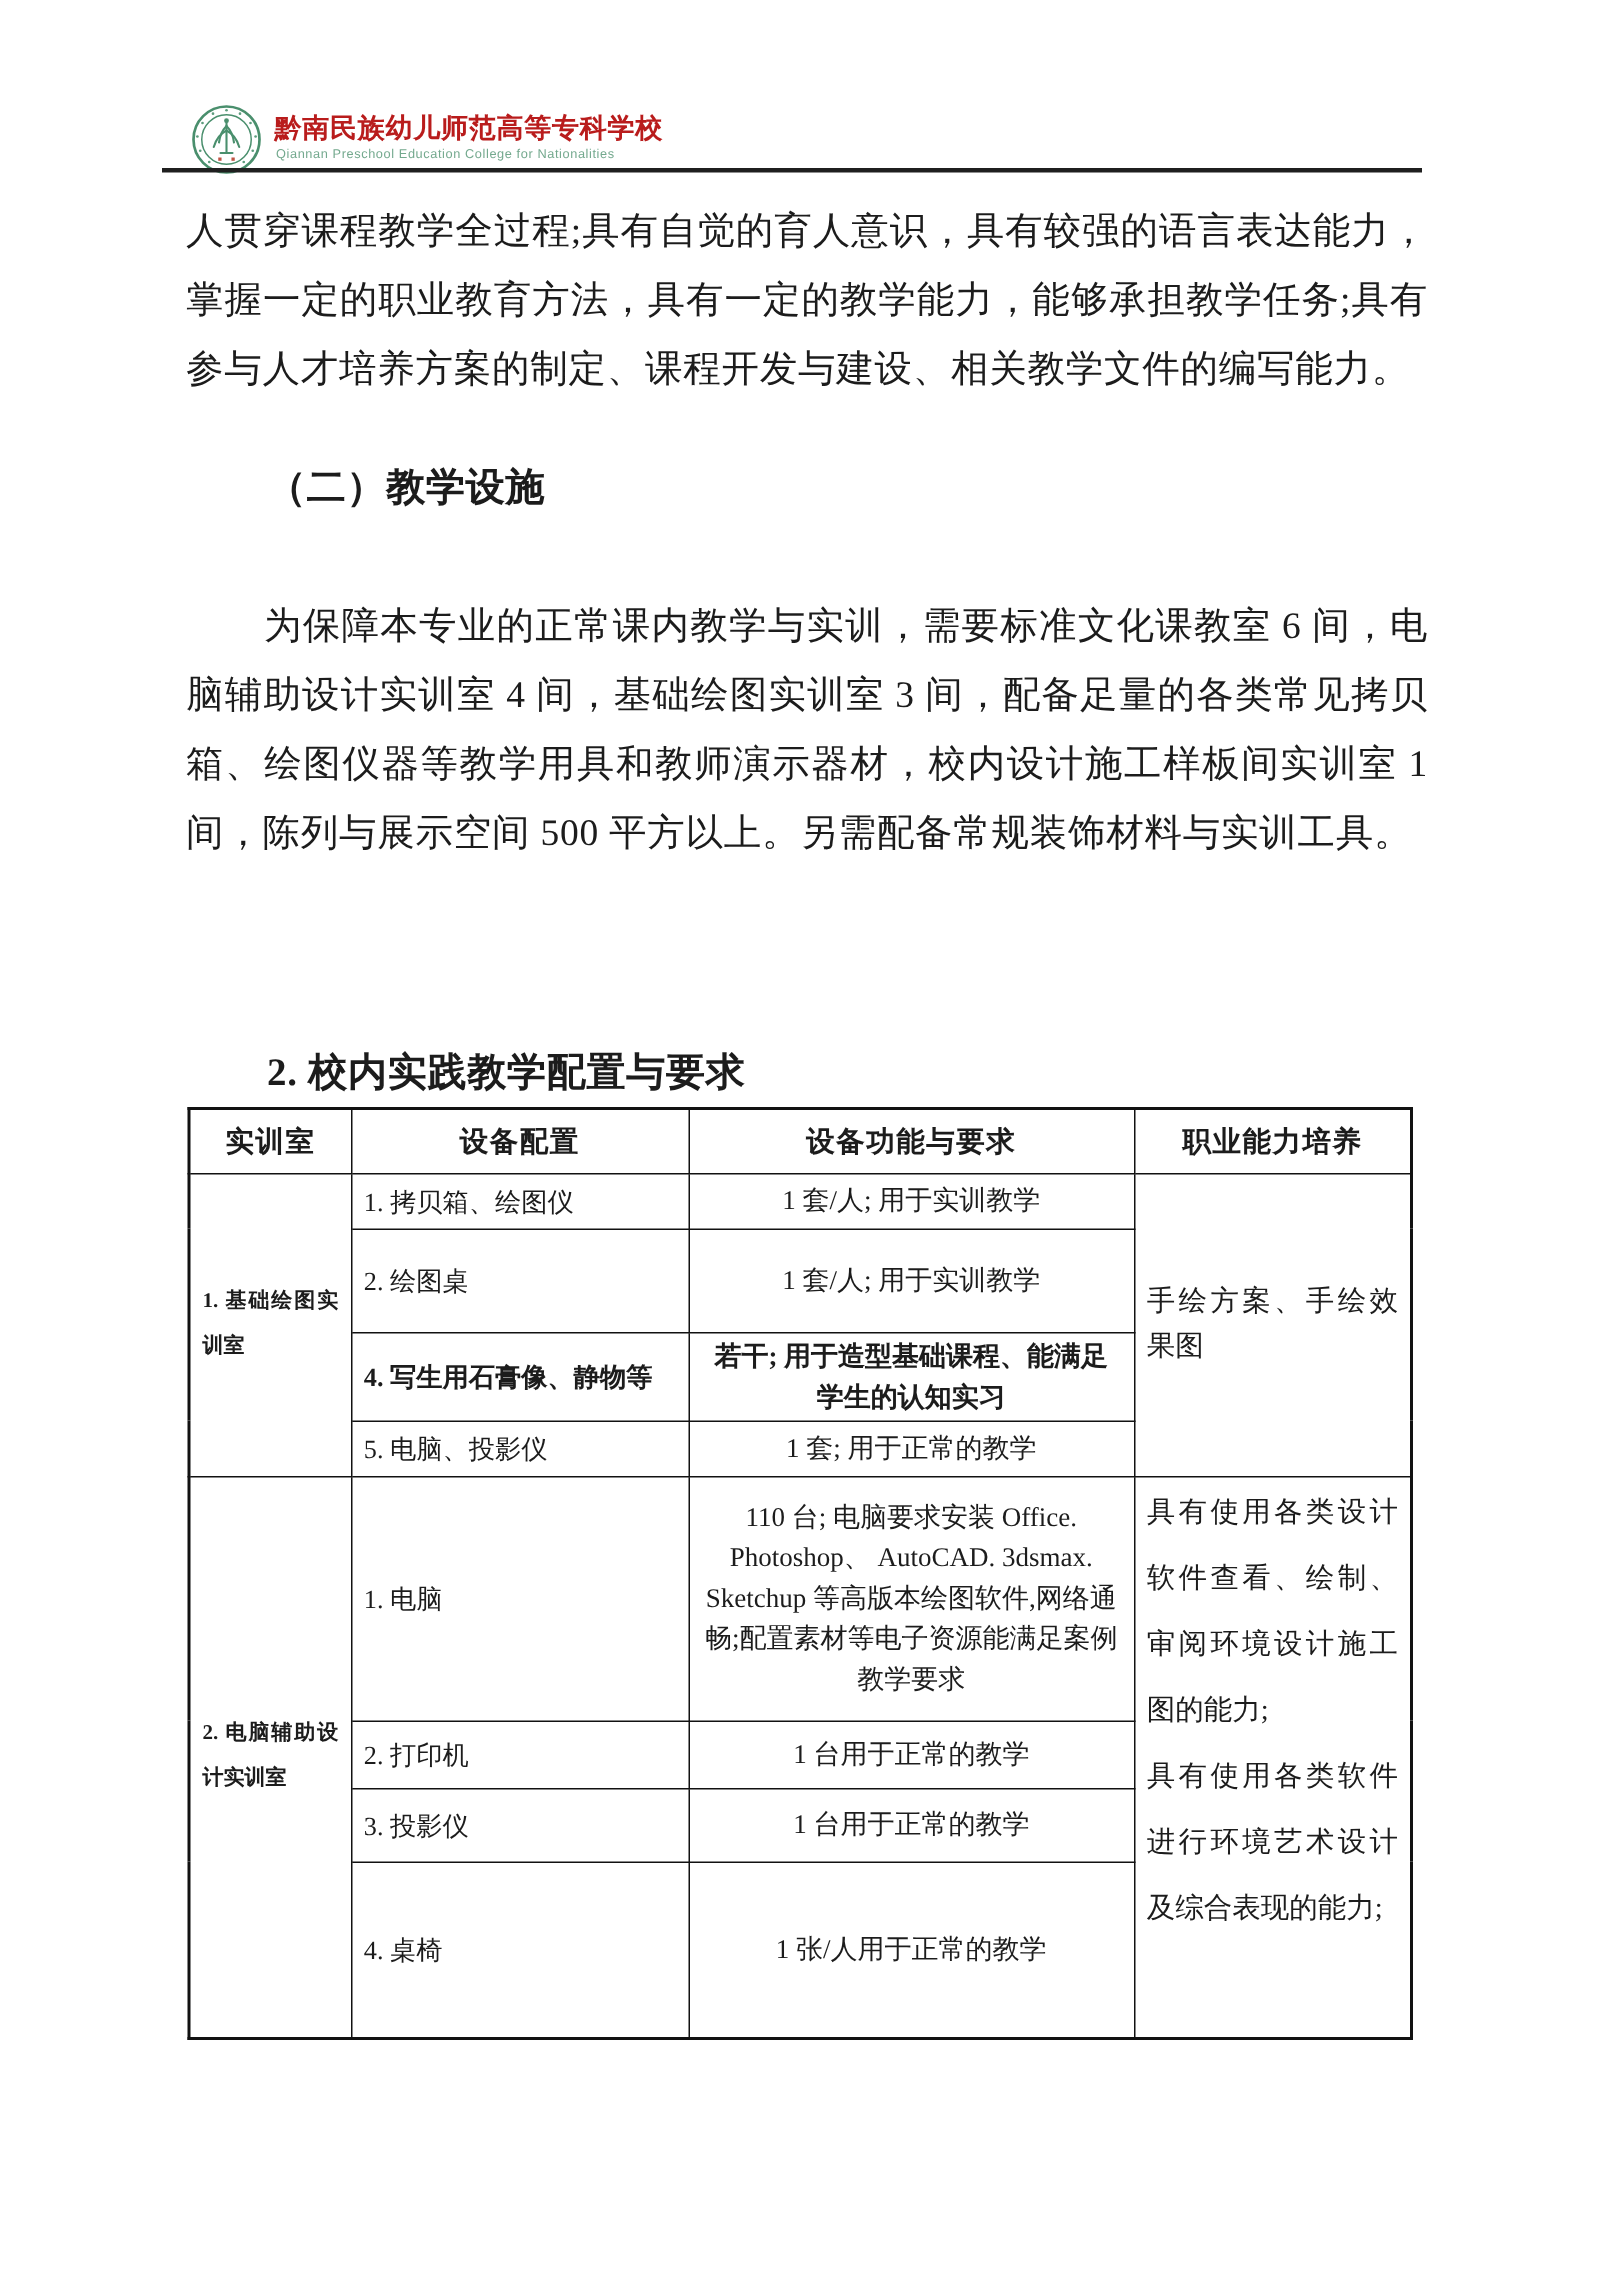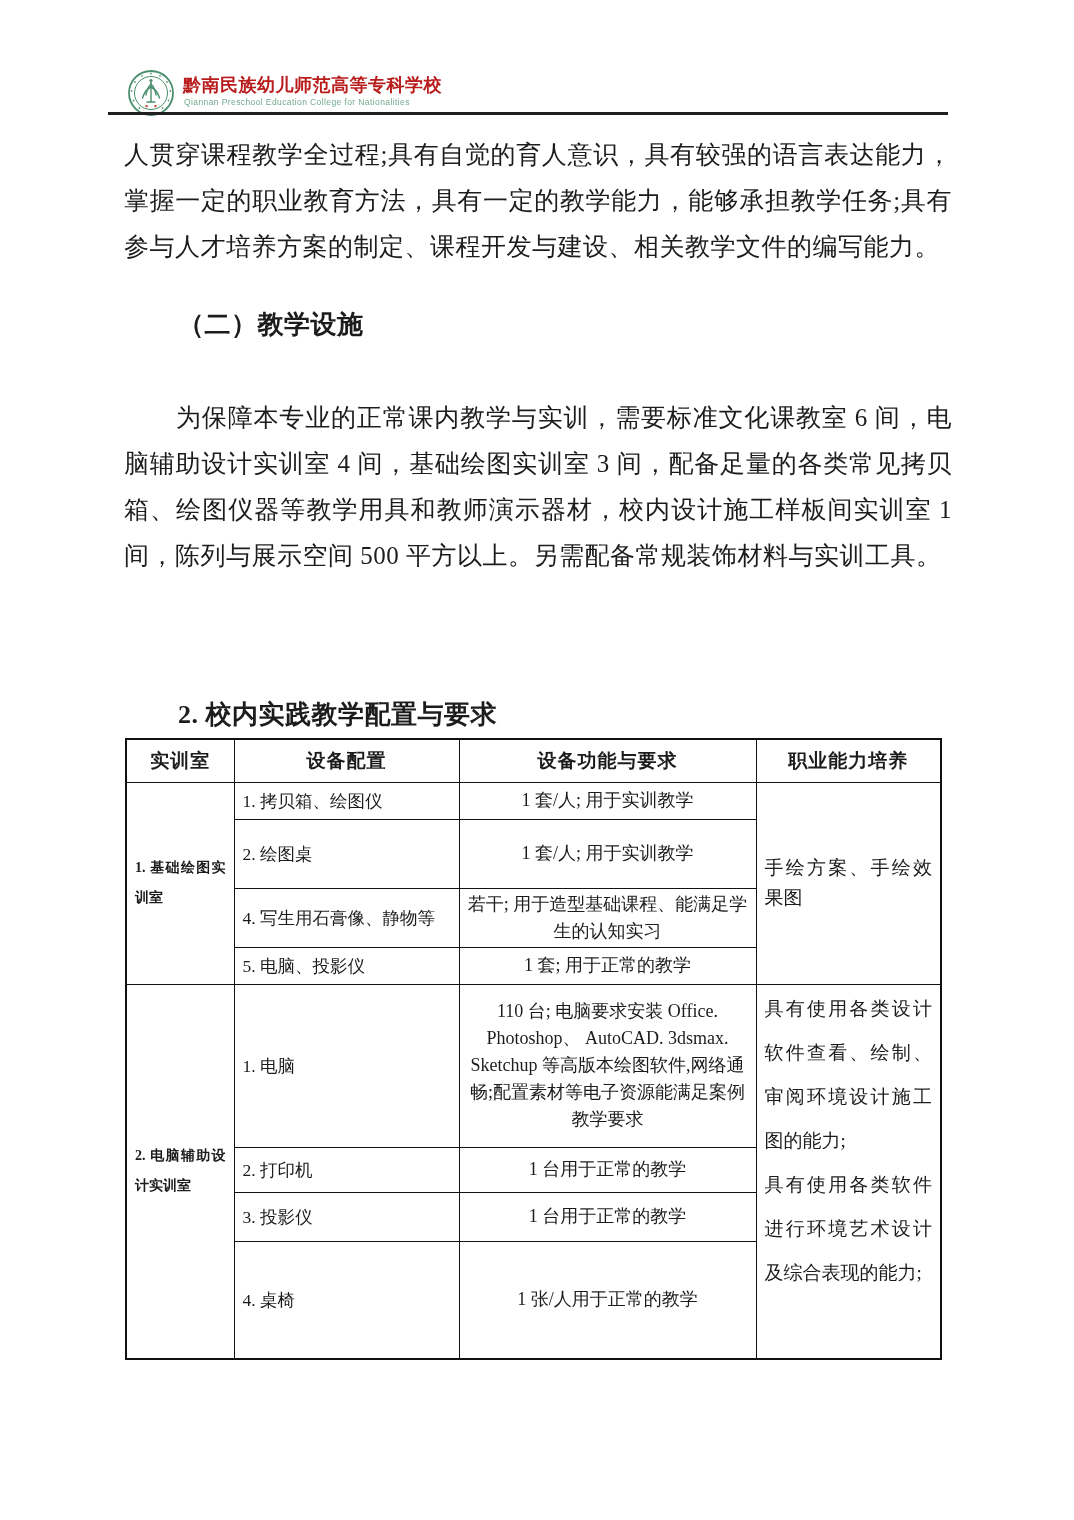--- a/index.html
+++ b/index.html
@@ -150,21 +150,21 @@
         <tr style="height:37px;">
           <td class="room" rowspan="4">1. 基础绘图实训室</td>
           <td class="dev">1. 拷贝箱、绘图仪</td>
           <td class="req">1 套/人; 用于实训教学</td>
           <td class="ability ab-mid" rowspan="4">手绘方案、手绘效果图</td>
         </tr>
         <tr style="height:69px;">
           <td class="dev">2. 绘图桌</td>
           <td class="req">1 套/人; 用于实训教学</td>
         </tr>
-        <tr style="height:56px;">
+        <tr style="height:56px;font-weight:bold;">
           <td class="dev">4. 写生用石膏像、静物等</td>
           <td class="req">若干; 用于造型基础课程、能满足学生的认知实习</td>
         </tr>
         <tr style="height:37px;">
           <td class="dev">5. 电脑、投影仪</td>
           <td class="req">1 套; 用于正常的教学</td>
         </tr>
 
         <tr style="height:163px;">
           <td class="room" rowspan="4">2. 电脑辅助设计实训室</td>

